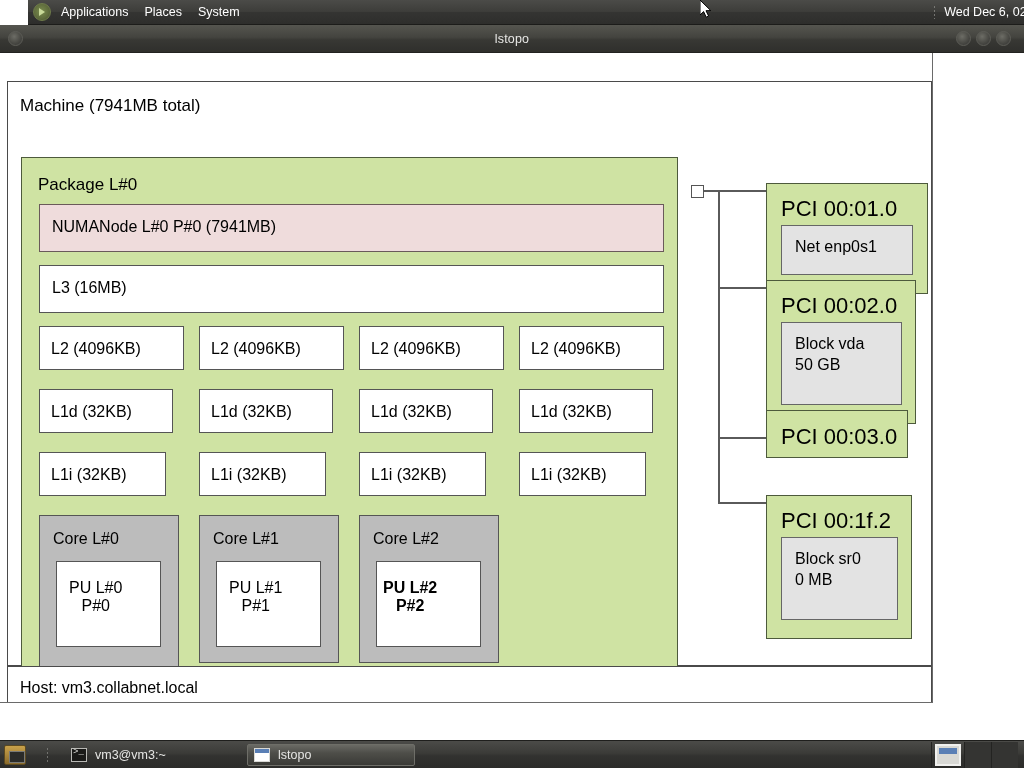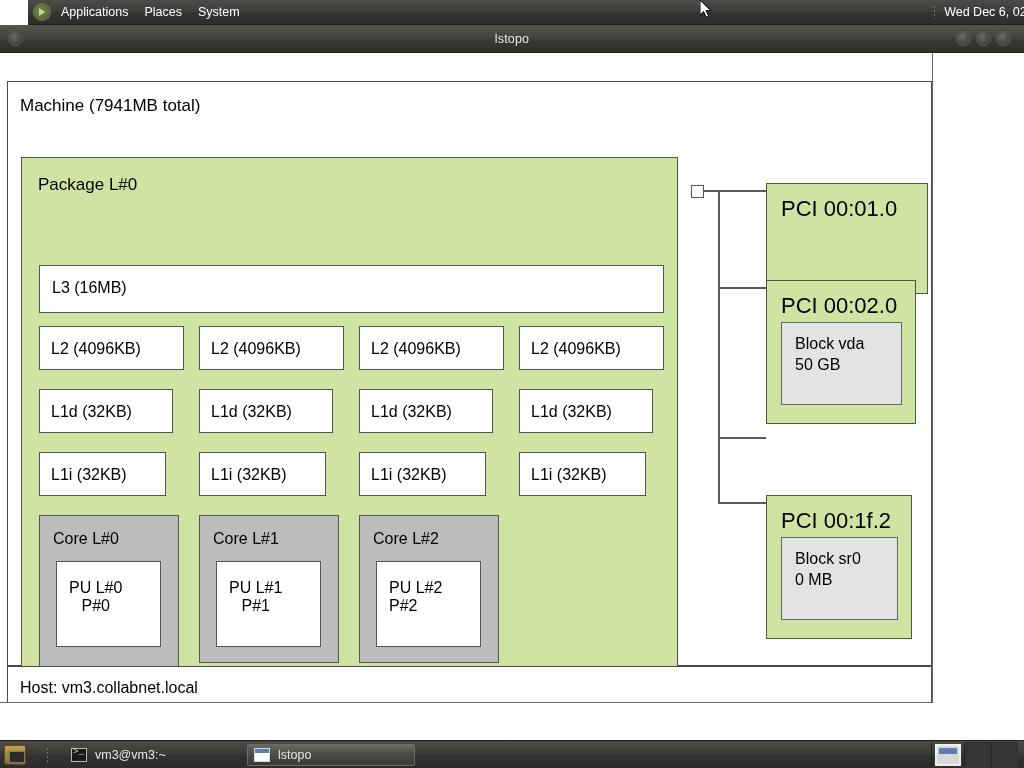--- a/index.html
+++ b/index.html
@@ -229,20 +229,23 @@
 
   <div id="canvas">
     <div id="canvas-pad"></div>
 
     <div id="machine-box">
       <div id="machine-label">Machine (7941MB total)</div>
 
       <div class="lbox green" id="package-box">
         <div class="lbl" id="package-label">Package L#0</div>
 
+        <div class="lbox pink" id="numa-box">
+          <div class="lbl" id="numa-label">NUMANode L#0 P#0 (7941MB)</div>
+        </div>
 
         <div class="lbox white" id="l3-box">
           <div class="lbl" id="l3-label">L3 (16MB)</div>
         </div>
 
         <div class="lbox white" style="left:17px;  top:168px; width:145px; height:44px;">
           <div class="lbl" style="left:11px; top:13px;">L2 (4096KB)</div>
         </div>
         <div class="lbox white" style="left:177px; top:168px; width:145px; height:44px;">
           <div class="lbl" style="left:11px; top:13px;">L2 (4096KB)</div>
@@ -290,49 +293,55 @@
         <div class="lbox grey" style="left:177px; top:357px; width:140px; height:148px;">
           <div class="lbl" style="left:13px; top:14px;">Core L#1</div>
           <div class="lbox white" style="left:16px; top:45px; width:105px; height:86px;">
             <div class="lbl" style="left:12px; top:17px; text-align:center;">PU L#1
 P#1</div>
           </div>
         </div>
         <div class="lbox grey" style="left:337px; top:357px; width:140px; height:148px;">
           <div class="lbl" style="left:13px; top:14px;">Core L#2</div>
           <div class="lbox white" style="left:16px; top:45px; width:105px; height:86px;">
-            <div class="lbl" style="left:12px; top:17px; ">PU L#2
+            <div class="lbl" style="left:6px; top:17px; text-align:center;font-weight:bold;">PU L#2
 P#2</div>
           </div>
         </div>
       </div>
 
       <div id="hostbridge-sq"></div>
 
       <div class="tree-line" style="left:696px; top:108px; width:16px; height:2px;"></div>
 
       <div class="tree-line" style="left:710px; top:108px; width:2px; height:314px;"></div>
 
       <div class="tree-line" style="left:710px; top:108px; width:48px; height:2px;"></div>
       <div class="tree-line" style="left:710px; top:205px; width:48px; height:2px;"></div>
       <div class="tree-line" style="left:710px; top:355px; width:48px; height:2px;"></div>
       <div class="tree-line" style="left:710px; top:420px; width:48px; height:2px;"></div>
 
       <div class="lbox pcibox" style="left:758px; top:101px; width:162px; height:111px;">
         <div class="pcilabel">PCI 00:01.0</div>
+        <div class="devbox" style="left:14px; top:41px; width:132px; height:50px;">
+          <div class="devlabel">Net enp0s1</div>
+        </div>
       </div>
 
       <div class="lbox pcibox" style="left:758px; top:198px; width:150px; height:144px;">
         <div class="pcilabel">PCI 00:02.0</div>
         <div class="devbox" style="left:14px; top:41px; width:121px; height:83px;">
           <div class="devlabel">Block vda
 50 GB</div>
         </div>
       </div>
 
+      <div class="lbox pcibox" style="left:758px; top:328px; width:142px; height:48px;">
+        <div class="pcilabel" style="top:13px;">PCI 00:03.0</div>
+      </div>
 
       <div class="lbox pcibox" style="left:758px; top:413px; width:146px; height:144px;">
         <div class="pcilabel">PCI 00:1f.2</div>
         <div class="devbox" style="left:14px; top:41px; width:117px; height:83px;">
           <div class="devlabel">Block sr0
 0 MB</div>
         </div>
       </div>
     </div>
 

